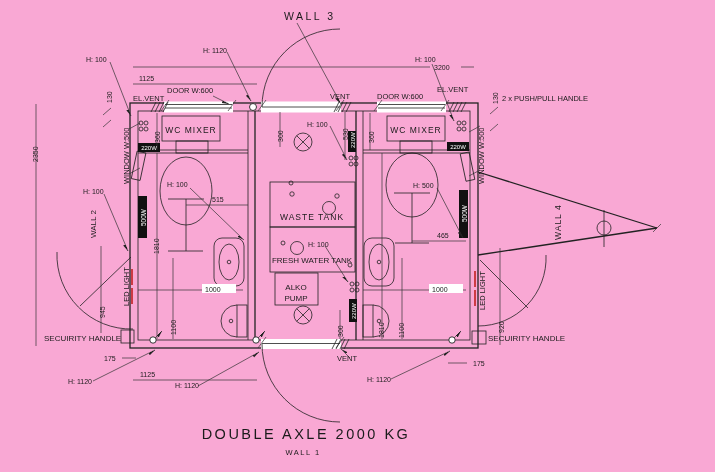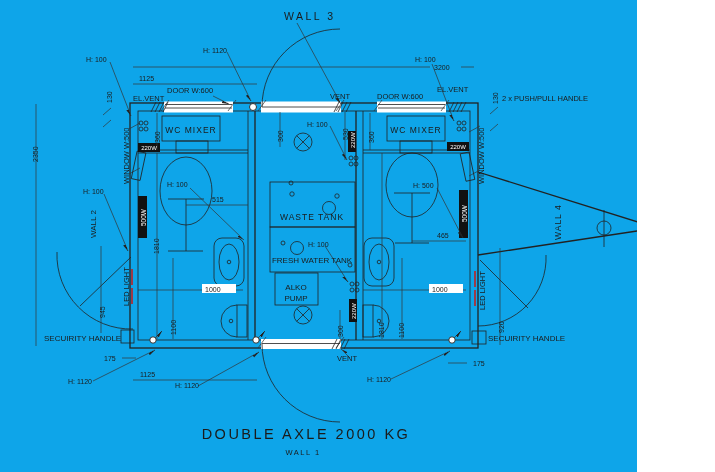--- a/index.html
+++ b/index.html
@@ -1,16 +1,16 @@
 <!DOCTYPE html>
 <html><head>
 <meta charset="utf-8">
 <style>
   html,body{margin:0;padding:0;background:#fff;}
-  .canvas{position:relative;width:637px;height:472px;background:#0ea5e9;overflow:hidden;
+  .canvas{position:relative;width:715px;height:472px;background:#f9a8d4;overflow:hidden;
           font-family:"Liberation Sans",sans-serif;}
   svg{display:block;}
   svg text{fill:#1b1b1b;font-family:"Liberation Sans",sans-serif;font-size:7px;}
   .fs6{font-size:6px;} .fs65{font-size:6.5px;} .fs75{font-size:7.5px;}
   .fs8{font-size:8px;} .fs85{font-size:8.5px;letter-spacing:1px;}
   .fs10{font-size:10.5px;letter-spacing:2.5px;}
   .title{font-size:14.5px;letter-spacing:2.5px;}
   .w1{font-size:7.5px;letter-spacing:1.5px;}
   .wt{fill:#fff;}
   .ln{stroke:#222;fill:none;stroke-width:1.3;}

